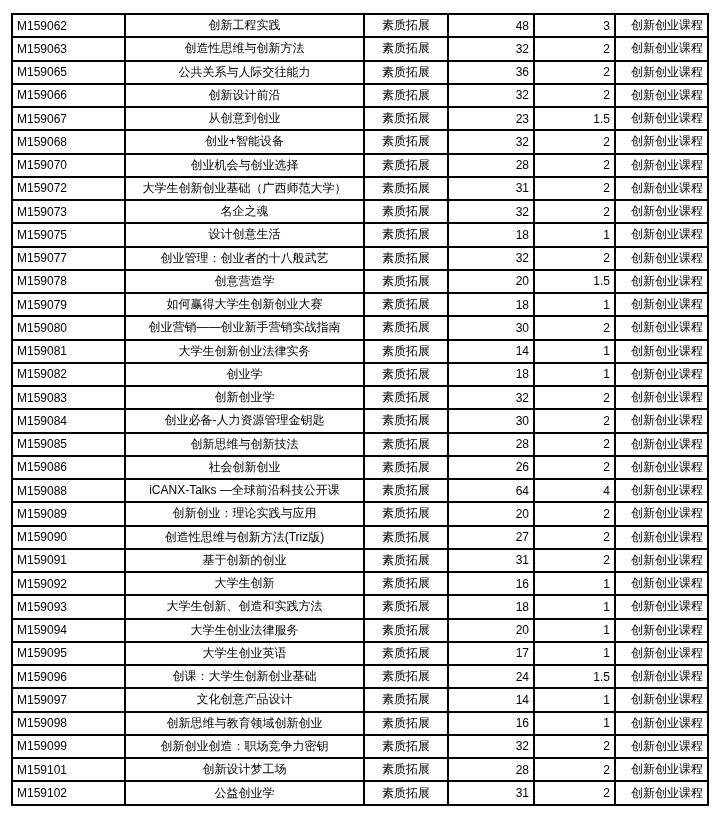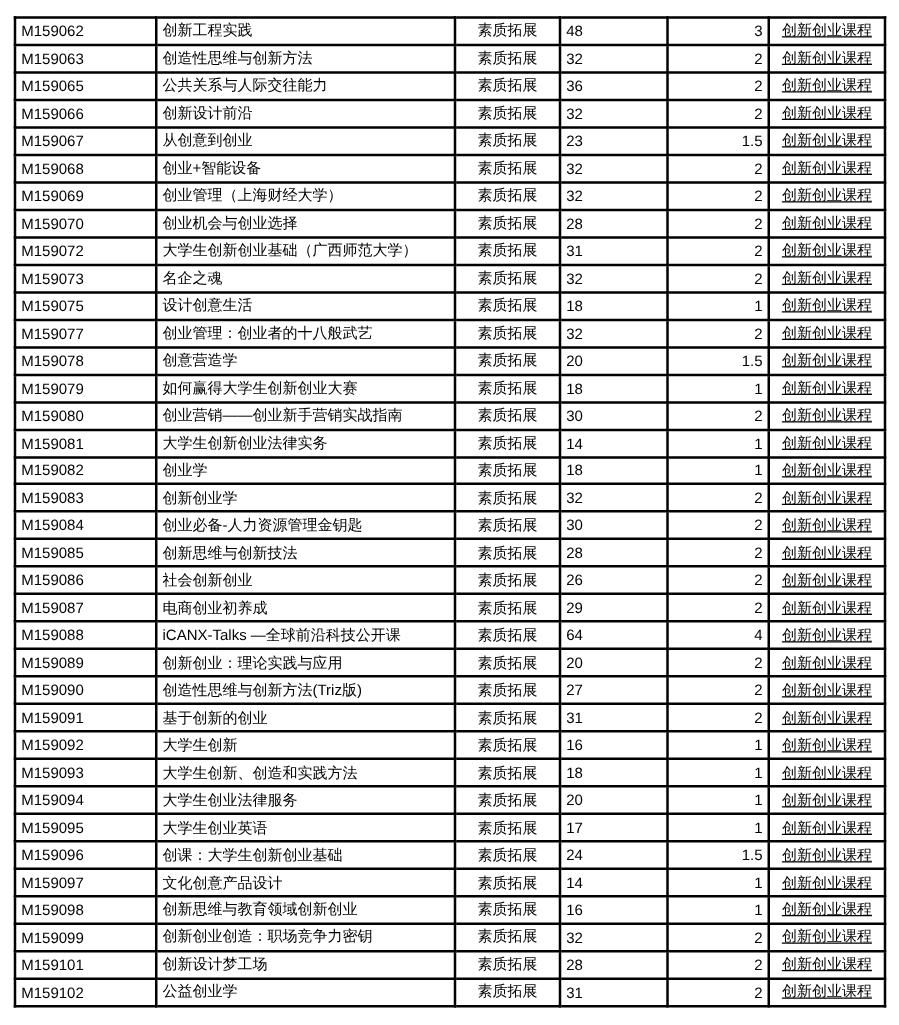--- a/index.html
+++ b/index.html
@@ -29,25 +29,25 @@
     border: 2px solid #000000;
     font-size: 12px;
     color: #000000;
     padding: 0 4px;
     white-space: nowrap;
     overflow: hidden;
     vertical-align: middle;
     background: #ffffff;
   }
   td.col-code     { text-align: left; }
-  td.col-name     { text-align: left; }
+  td.col-name     { text-align: center; }
   td.col-category { text-align: center; }
-  td.col-hours    { text-align: left; padding-right: 3px; margin-left: 28px; }
+  td.col-hours    { text-align: right; padding-right: 3px; margin-left: 28px; }
   td.col-credits  { text-align: right; padding-right: 2px; }
-  td.col-type     { text-align: center; padding-left: 2px; text-decoration: underline; }
+  td.col-type     { text-align: right; padding-left: 2px; }
 </style>
 </head>
 <body>
 
 <div class="page">
   <table class="course-table">
     <colgroup>
       <col style="width:113px">
       <col style="width:239px">
       <col style="width:84px">
@@ -98,28 +98,20 @@
         </tr>
         <tr>
           <td class="col-code">M159068</td>
           <td class="col-name">创业+智能设备</td>
           <td class="col-category">素质拓展</td>
           <td class="col-hours">32</td>
           <td class="col-credits">2</td>
           <td class="col-type">创新创业课程</td>
         </tr>
         <tr>
-          <td class="col-code">M159069</td>
-          <td class="col-name">创业管理（上海财经大学）</td>
-          <td class="col-category">素质拓展</td>
-          <td class="col-hours">32</td>
-          <td class="col-credits">2</td>
-          <td class="col-type">创新创业课程</td>
-        </tr>
-        <tr>
           <td class="col-code">M159070</td>
           <td class="col-name">创业机会与创业选择</td>
           <td class="col-category">素质拓展</td>
           <td class="col-hours">28</td>
           <td class="col-credits">2</td>
           <td class="col-type">创新创业课程</td>
         </tr>
         <tr>
           <td class="col-code">M159072</td>
           <td class="col-name">大学生创新创业基础（广西师范大学）</td>
@@ -214,28 +206,20 @@
           <td class="col-category">素质拓展</td>
           <td class="col-hours">28</td>
           <td class="col-credits">2</td>
           <td class="col-type">创新创业课程</td>
         </tr>
         <tr>
           <td class="col-code">M159086</td>
           <td class="col-name">社会创新创业</td>
           <td class="col-category">素质拓展</td>
           <td class="col-hours">26</td>
-          <td class="col-credits">2</td>
-          <td class="col-type">创新创业课程</td>
-        </tr>
-        <tr>
-          <td class="col-code">M159087</td>
-          <td class="col-name">电商创业初养成</td>
-          <td class="col-category">素质拓展</td>
-          <td class="col-hours">29</td>
           <td class="col-credits">2</td>
           <td class="col-type">创新创业课程</td>
         </tr>
         <tr>
           <td class="col-code">M159088</td>
           <td class="col-name">iCANX-Talks —全球前沿科技公开课</td>
           <td class="col-category">素质拓展</td>
           <td class="col-hours">64</td>
           <td class="col-credits">4</td>
           <td class="col-type">创新创业课程</td>

